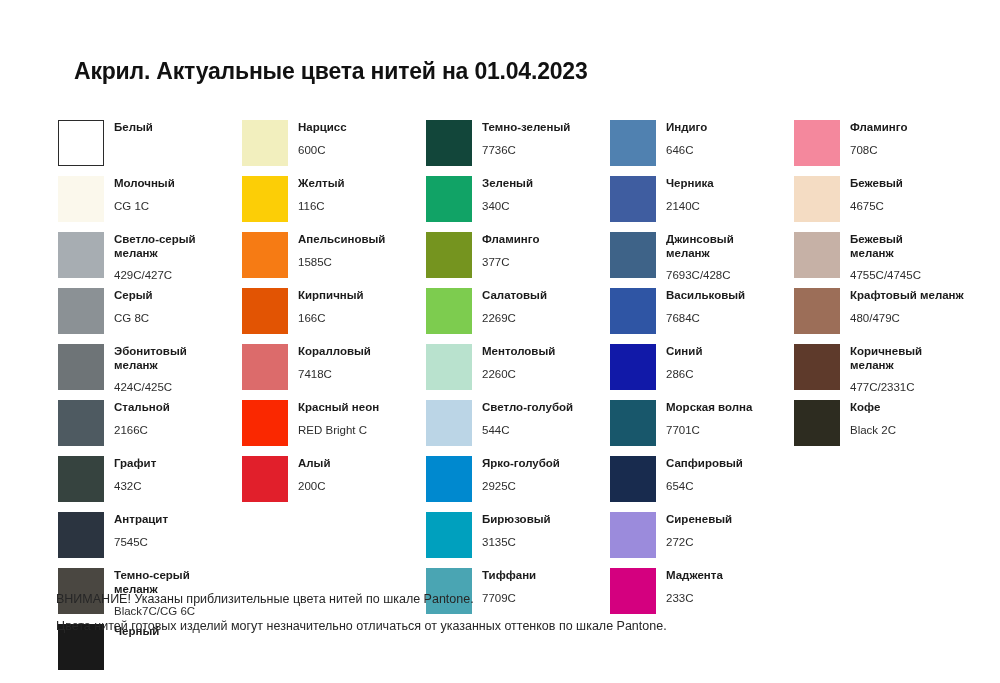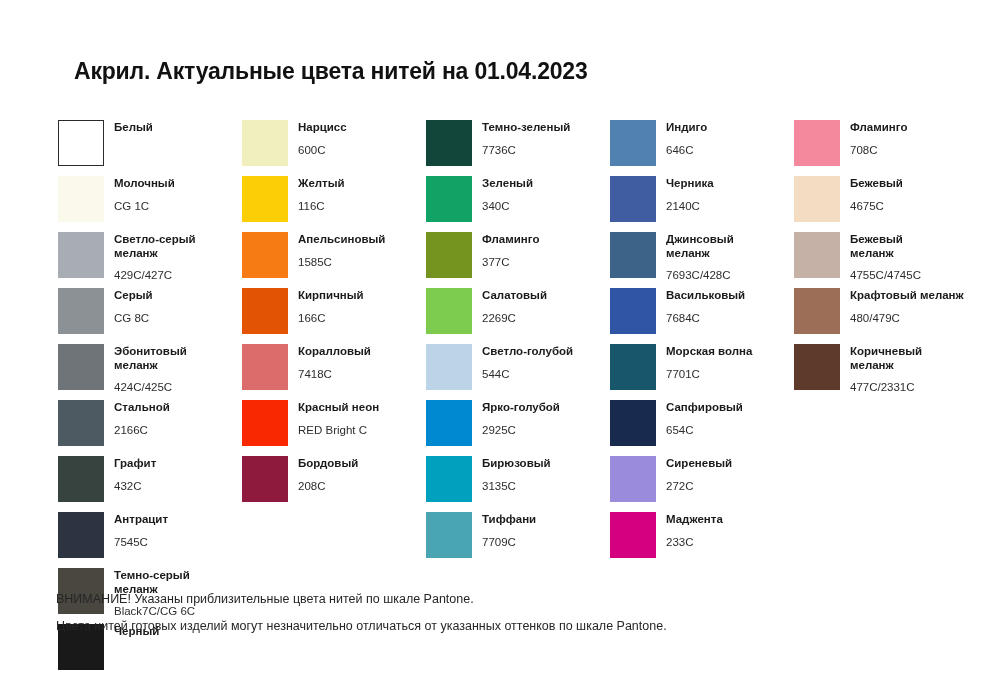--- a/index.html
+++ b/index.html
@@ -208,24 +208,24 @@
         </div>
       </div>
       <div class="swatch-row">
         <div class="chip" style="background:#FA2800"></div>
         <div class="labels">
           <div class="cname">Красный неон</div>
           <div class="ccode">RED Bright C</div>
         </div>
       </div>
       <div class="swatch-row">
-        <div class="chip" style="background:#8E1B3E"></div>
-        <div class="labels">
-          <div class="cname">Бордовый</div>
-          <div class="ccode">208C</div>
+        <div class="chip" style="background:#E11F2B"></div>
+        <div class="labels">
+          <div class="cname">Алый</div>
+          <div class="ccode">200C</div>
         </div>
       </div>
     </div>
 
     <div class="col">
       <div class="swatch-row">
         <div class="chip" style="background:#12463A"></div>
         <div class="labels">
           <div class="cname">Темно-зеленый</div>
           <div class="ccode">7736C</div>
@@ -246,20 +246,27 @@
         </div>
       </div>
       <div class="swatch-row">
         <div class="chip" style="background:#7DCC4F"></div>
         <div class="labels">
           <div class="cname">Салатовый</div>
           <div class="ccode">2269C</div>
         </div>
       </div>
       <div class="swatch-row">
+        <div class="chip" style="background:#B9E2CE"></div>
+        <div class="labels">
+          <div class="cname">Ментоловый</div>
+          <div class="ccode">2260C</div>
+        </div>
+      </div>
+      <div class="swatch-row">
         <div class="chip" style="background:#BBD5E6"></div>
         <div class="labels">
           <div class="cname">Светло-голубой</div>
           <div class="ccode">544C</div>
         </div>
       </div>
       <div class="swatch-row">
         <div class="chip" style="background:#0089CF"></div>
         <div class="labels">
           <div class="cname">Ярко-голубой</div>
@@ -306,20 +313,27 @@
         </div>
       </div>
       <div class="swatch-row">
         <div class="chip" style="background:#2F55A4"></div>
         <div class="labels">
           <div class="cname">Васильковый</div>
           <div class="ccode">7684C</div>
         </div>
       </div>
       <div class="swatch-row">
+        <div class="chip" style="background:#1119A8"></div>
+        <div class="labels">
+          <div class="cname">Синий</div>
+          <div class="ccode">286C</div>
+        </div>
+      </div>
+      <div class="swatch-row">
         <div class="chip" style="background:#18576B"></div>
         <div class="labels">
           <div class="cname">Морская волна</div>
           <div class="ccode">7701C</div>
         </div>
       </div>
       <div class="swatch-row">
         <div class="chip" style="background:#182B4E"></div>
         <div class="labels">
           <div class="cname">Сапфировый</div>
@@ -371,20 +385,27 @@
           <div class="cname">Крафтовый меланж</div>
           <div class="ccode">480/479C</div>
         </div>
       </div>
       <div class="swatch-row">
         <div class="chip" style="background:#5E3A2B"></div>
         <div class="labels">
           <div class="cname">Коричневый
 меланж</div>
           <div class="ccode">477C/2331C</div>
+        </div>
+      </div>
+      <div class="swatch-row">
+        <div class="chip" style="background:#2D2C20"></div>
+        <div class="labels">
+          <div class="cname">Кофе</div>
+          <div class="ccode">Black 2C</div>
         </div>
       </div>
     </div>
 
   </div>
 
   <div class="notes">
     <div>ВНИМАНИЕ! Указаны приблизительные цвета нитей по шкале Pantone.</div>
     <div>Цвета нитей готовых изделий могут незначительно отличаться от указанных оттенков по шкале Pantone.</div>
   </div>

